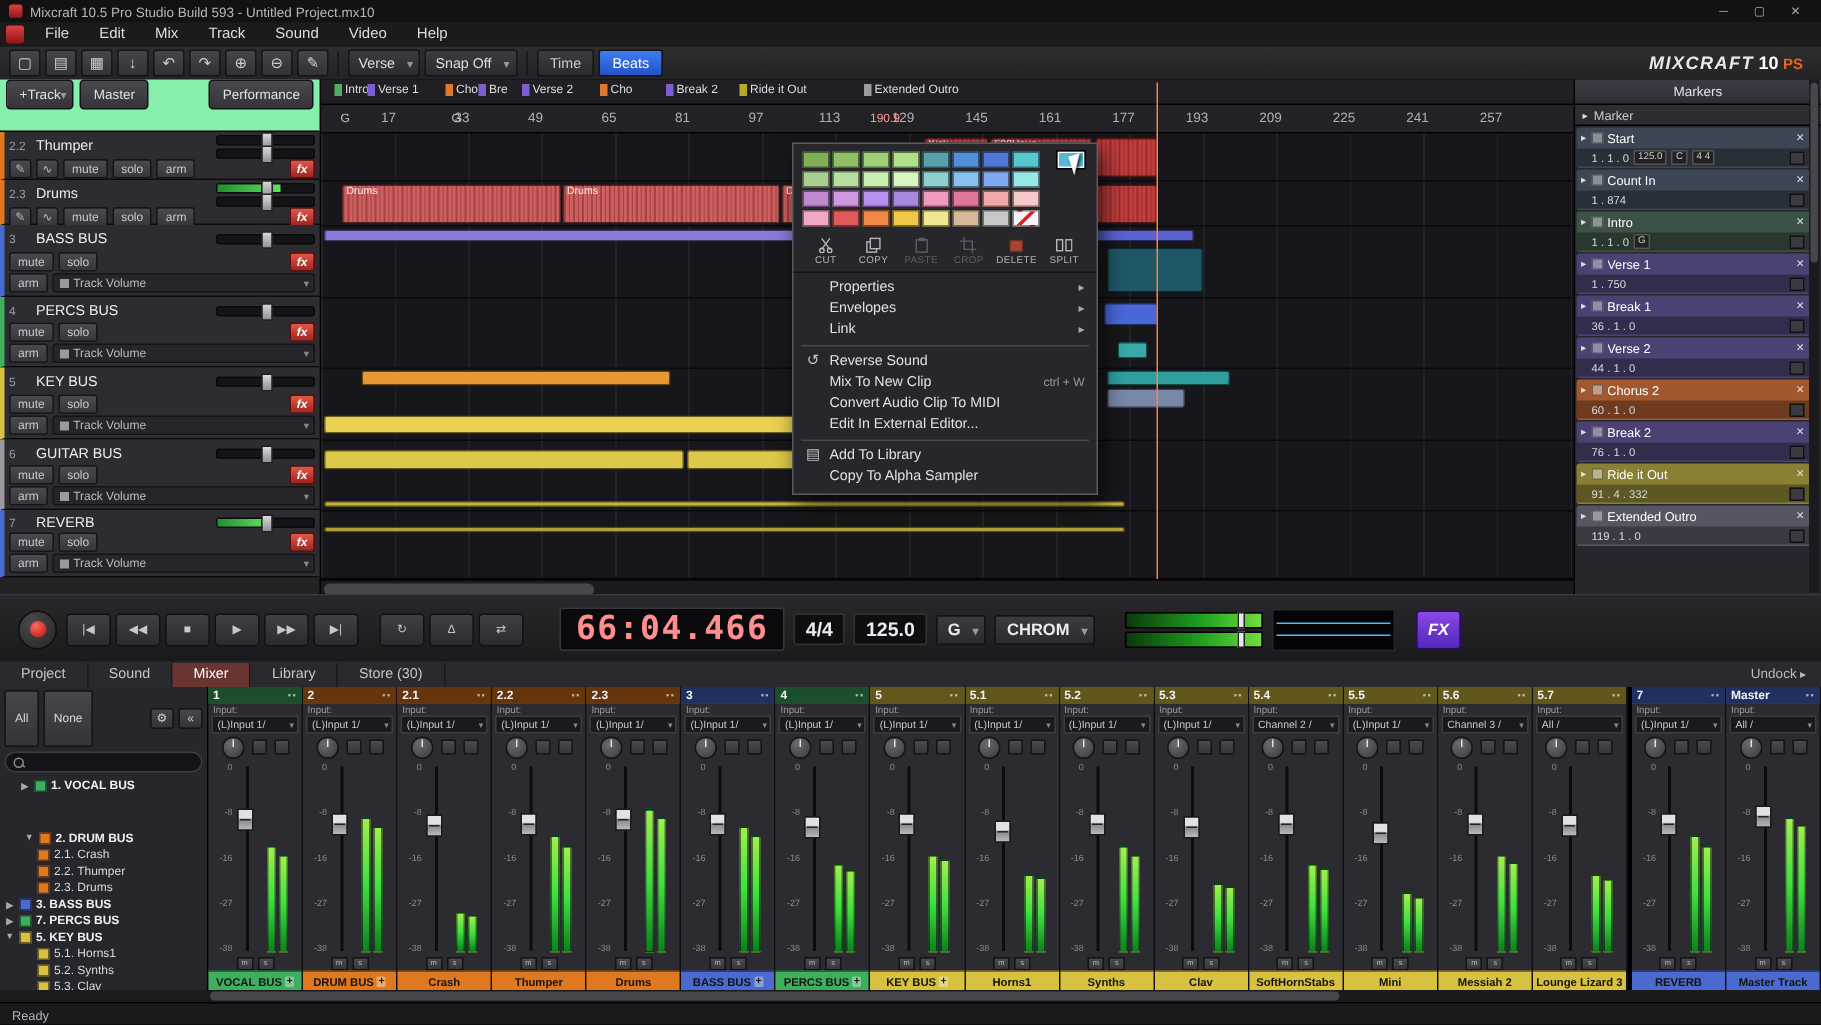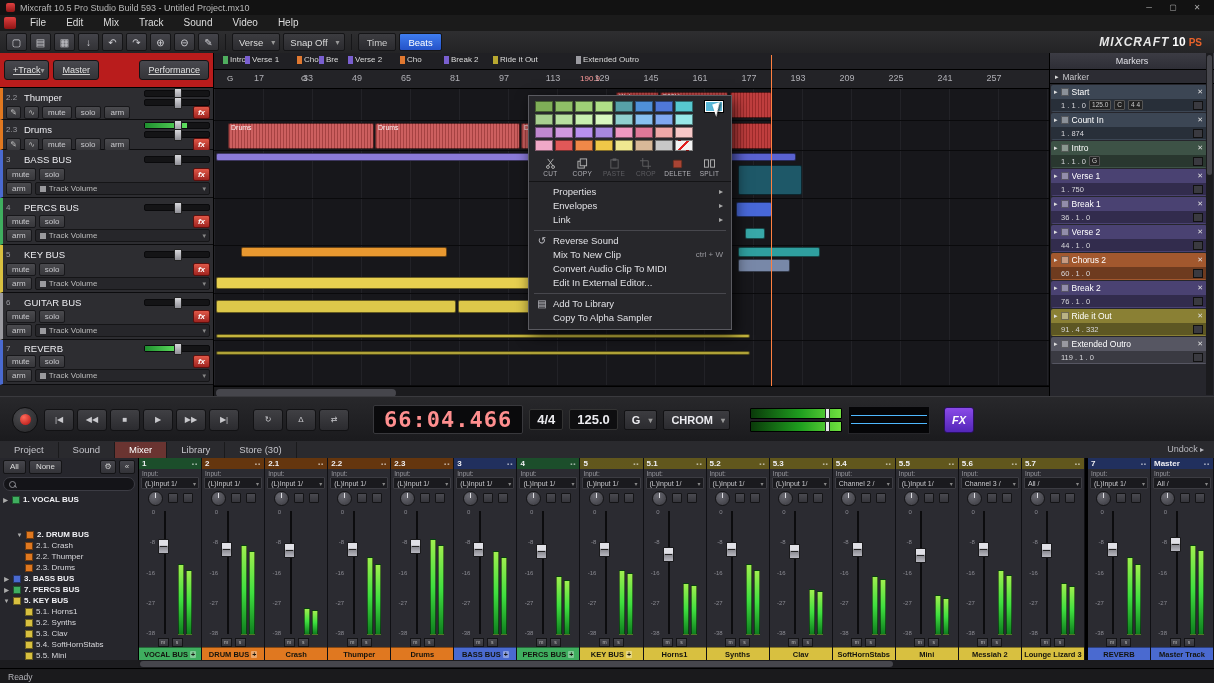--- a/index.html
+++ b/index.html
@@ -22,21 +22,21 @@
   .dd::after{content:"▾";position:absolute;right:4px;font-size:8px;color:#999;}
   .tog{height:16px;border:1px solid #151517;border-radius:2px;display:flex;align-items:center;padding:0 8px;font-size:9.5px;background:linear-gradient(#3c3c40,#2b2b2f);color:#ccc;}
   .tog.active{background:linear-gradient(#3f7df0,#2452c8);color:#fff;}
   .tb-logo{margin-left:auto;display:flex;align-items:baseline;gap:3px;padding-right:6px;}
   .logo-mix{font-weight:bold;font-style:italic;color:#e8e8e8;font-size:12px;letter-spacing:1px;}
   .logo-10{font-weight:bold;color:#fff;font-size:12px;}
   .logo-ps{font-weight:bold;color:#e8622a;font-size:10px;}
   
   .arrange{position:absolute;top:53px;left:0;width:1214px;height:343px;display:flex;background:#151518;}
   .track-col{width:213px;background:#232326;border-right:1px solid #000;display:flex;flex-direction:column;}
-  .track-col-top{height:34px;display:flex;align-items:center;gap:4px;padding:0 4px;border-bottom:1px solid #000;background:#b91c1c;text-decoration:underline;}
+  .track-col-top{height:34px;display:flex;gap:4px;padding:0 4px;border-bottom:1px solid #000;background:#86efac;}
   .hd-btn{height:18px;background:linear-gradient(#48484e,#343438);border:1px solid #141416;border-radius:3px;color:#e0e0e0;font-size:9px;display:flex;align-items:center;padding:0 8px;}
   .hd-btn.perf{margin-left:auto;}
   .th{position:relative;border-bottom:1px solid #0c0c0e;background:#2d2d31;box-sizing:border-box;padding:2px 3px;display:flex;flex-direction:column;gap:1px;}
   .th-r1{display:flex;align-items:center;gap:4px;height:15px;}
   .th-num{font-size:8px;color:#9a9aa0;min-width:14px;}
   .th-name{font-size:9.5px;color:#ececf0;white-space:nowrap;}
   .th-sl-wrap{margin-left:auto;display:flex;flex-direction:column;gap:2px;}
   .th-slider{position:relative;width:64px;height:5px;background:#141416;border:1px solid #0a0a0c;border-radius:2px;}
   .th-fill{position:absolute;left:0;top:0;bottom:0;background:linear-gradient(90deg,#1f8f2f,#5fdf5f);}
   .th-thumb{position:absolute;top:-3px;left:46%;width:6px;height:10px;background:linear-gradient(#d8d8dc,#8f8f96);border:1px solid #222;border-radius:1px;}
@@ -122,21 +122,21 @@
   
   .tabsbar{position:absolute;top:441px;left:0;right:0;height:17px;background:#2a2a2e;border-bottom:1px solid #000;display:flex;align-items:flex-end;}
   .tab{padding:0 14px;line-height:16px;font-size:9.5px;color:#c4c4ca;border-right:1px solid #1a1a1c;}
   .tab.active{background:#6a3431;color:#fff;}
   .undock{margin-left:auto;padding:0 10px;line-height:16px;font-size:9px;color:#b8b8be;}
   .undock::after{content:" ▸";font-size:8px;}
   
   .mixer{position:absolute;top:458px;left:0;right:0;height:202px;display:flex;background:#202026;}
   .mx-left{width:138px;background:#26262c;border-right:1px solid #000;display:flex;flex-direction:column;}
   .mx-top{display:flex;align-items:center;gap:3px;padding:2px 3px;}
-  .mx-btn{height:12px;line-height:12px;padding:0 6px;background:linear-gradient(#46464c,#333338);border:1px solid #141416;border-radius:2px;font-size:8px;color:#ddd;}
+  .mx-btn{height:12px;line-height:12px;padding:12px 6px;background:linear-gradient(#46464c,#333338);border:1px solid #141416;border-radius:2px;font-size:8px;color:#ddd;}
   .mx-ico{margin-left:auto;width:14px;height:12px;text-align:center;line-height:12px;background:linear-gradient(#46464c,#333338);border:1px solid #141416;border-radius:2px;font-size:8px;color:#ccc;}
   .mx-ico + .mx-ico{margin-left:0;}
   .mx-search{margin:1px 3px 2px 3px;height:12px;background:#141418;border:1px solid #3c3c44;border-radius:7px;display:flex;align-items:center;padding:0 5px;gap:4px;}
   .mag{width:5px;height:5px;border:1px solid #8a8a90;border-radius:50%;position:relative;}
   .mag::after{content:"";position:absolute;left:4px;top:4px;width:3px;height:1px;background:#8a8a90;transform:rotate(45deg);}
   .mx-search input{flex:1;background:transparent;border:none;outline:none;color:#ddd;font-size:8px;min-width:0;}
   .tree{flex:1;overflow:hidden;padding:1px 0;}
   .tree-row{height:11px;display:flex;align-items:center;gap:3px;padding:0 3px;font-size:8px;color:#d8d8dc;white-space:nowrap;}
   .tree-row.bold{font-weight:bold;color:#f0f0f4;}
   .tr-arrow{width:7px;font-size:6px;color:#aaa;text-align:center;}
@@ -831,21 +831,21 @@
         <span class="mx-btn">All</span>
         <span class="mx-btn">None</span>
         <span class="mx-ico">⚙</span>
         <span class="mx-ico">«</span>
       </div>
       <div class="mx-search">
         <span class="mag"></span>
         <input style="">
       </div>
       <div class="tree" id="mx-tree">
-          <div class="tree-row bold" style="padding-left: 2px;">
+          <div class="tree-row bold" style="padding-left: 13px;">
             <span class="tr-arrow">▶</span>
             <span class="tr-chip" style="background: rgb(63, 174, 95);"></span>
             <span>1. VOCAL BUS</span>
           </div>
           <div class="tree-row bold" style="padding-left: 16px; margin-top: 24px;">
             <span class="tr-arrow">▼</span>
             <span class="tr-chip" style="background: rgb(224, 120, 32);"></span>
             <span>2. DRUM BUS</span>
           </div>
           <div class="tree-row" style="padding-left: 15px;">

